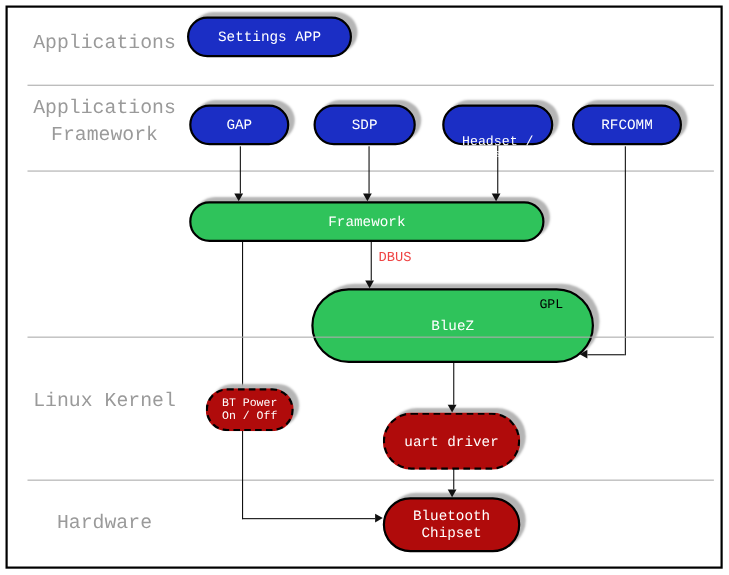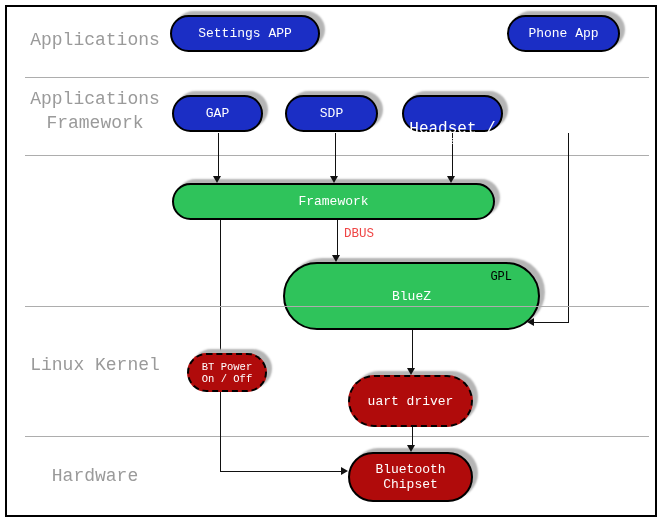--- a/index.html
+++ b/index.html
@@ -27,21 +27,21 @@
   .hline{position:absolute;height:1.5px;background:var(--arrow);z-index:2;}
   .head{position:absolute;width:0;height:0;z-index:4;}
   .head.down{border-left:4.5px solid transparent;border-right:4.5px solid transparent;
              border-top:7px solid var(--arrow);}
   .head.left{border-top:4.5px solid transparent;border-bottom:4.5px solid transparent;
              border-right:7px solid var(--arrow);}
   .head.right{border-top:4.5px solid transparent;border-bottom:4.5px solid transparent;
               border-left:7px solid var(--arrow);}
   .badge-gpl{position:absolute;right:26px;top:6px;color:#000;font-size:12px;}
   .edge-label{position:absolute;left:344px;top:227px;color:#ef4444;font-size:12.5px;z-index:2;}
-  .small1{font-size:16px;line-height:13px;margin-top:44px;}
+  .small1{font-size:12px;line-height:13px;margin-top:44px;}
   .small2{font-size:10px;line-height:12px;}
   .tiny{font-size:10.5px;line-height:12px;}
   .two13{line-height:15px;}
 </style>
 </head>
 <body>
 
 <div class="stage">
   <div class="frame"></div>
 
@@ -79,28 +79,28 @@
   <div class="hline" style="left:220px;top:470.5px;width:121px"></div>
   <div class="head right" style="left:341px;top:467px"></div>
 
   <div class="vline" style="left:411.5px;top:330px;height:38px"></div>
   <div class="head down" style="left:407px;top:368px"></div>
 
   <div class="vline" style="left:411.5px;top:413px;height:32px"></div>
   <div class="head down" style="left:407px;top:445px"></div>
 
   <div class="pill blue" style="left:170px;top:15px;width:150px;height:37px">Settings APP</div>
-  <div class="pill blue" style="left:507px;top:15px;width:113px;height:37px">Phone App</div>
 
   <div class="pill blue" style="left:172px;top:95px;width:91px;height:37px">GAP</div>
   <div class="pill blue" style="left:285px;top:95px;width:93px;height:37px">SDP</div>
   <div class="pill blue" style="left:402px;top:95px;width:101px;height:37px">
     <div class="small1">Headset /</div>
     <div class="small2">Handsfree</div>
   </div>
+  <div class="pill blue" style="left:520px;top:95px;width:100px;height:37px">RFCOMM</div>
 
   <div class="pill green" style="left:172px;top:183px;width:323px;height:37px">Framework</div>
   <div class="pill green" style="left:283px;top:262px;width:257px;height:68px">
     <span>BlueZ</span>
     <span class="badge-gpl">GPL</span>
   </div>
 
   <div class="pill red dashed" style="left:187px;top:353px;width:80px;height:39px">
     <div class="tiny">BT Power</div>
     <div class="tiny">On / Off</div>

